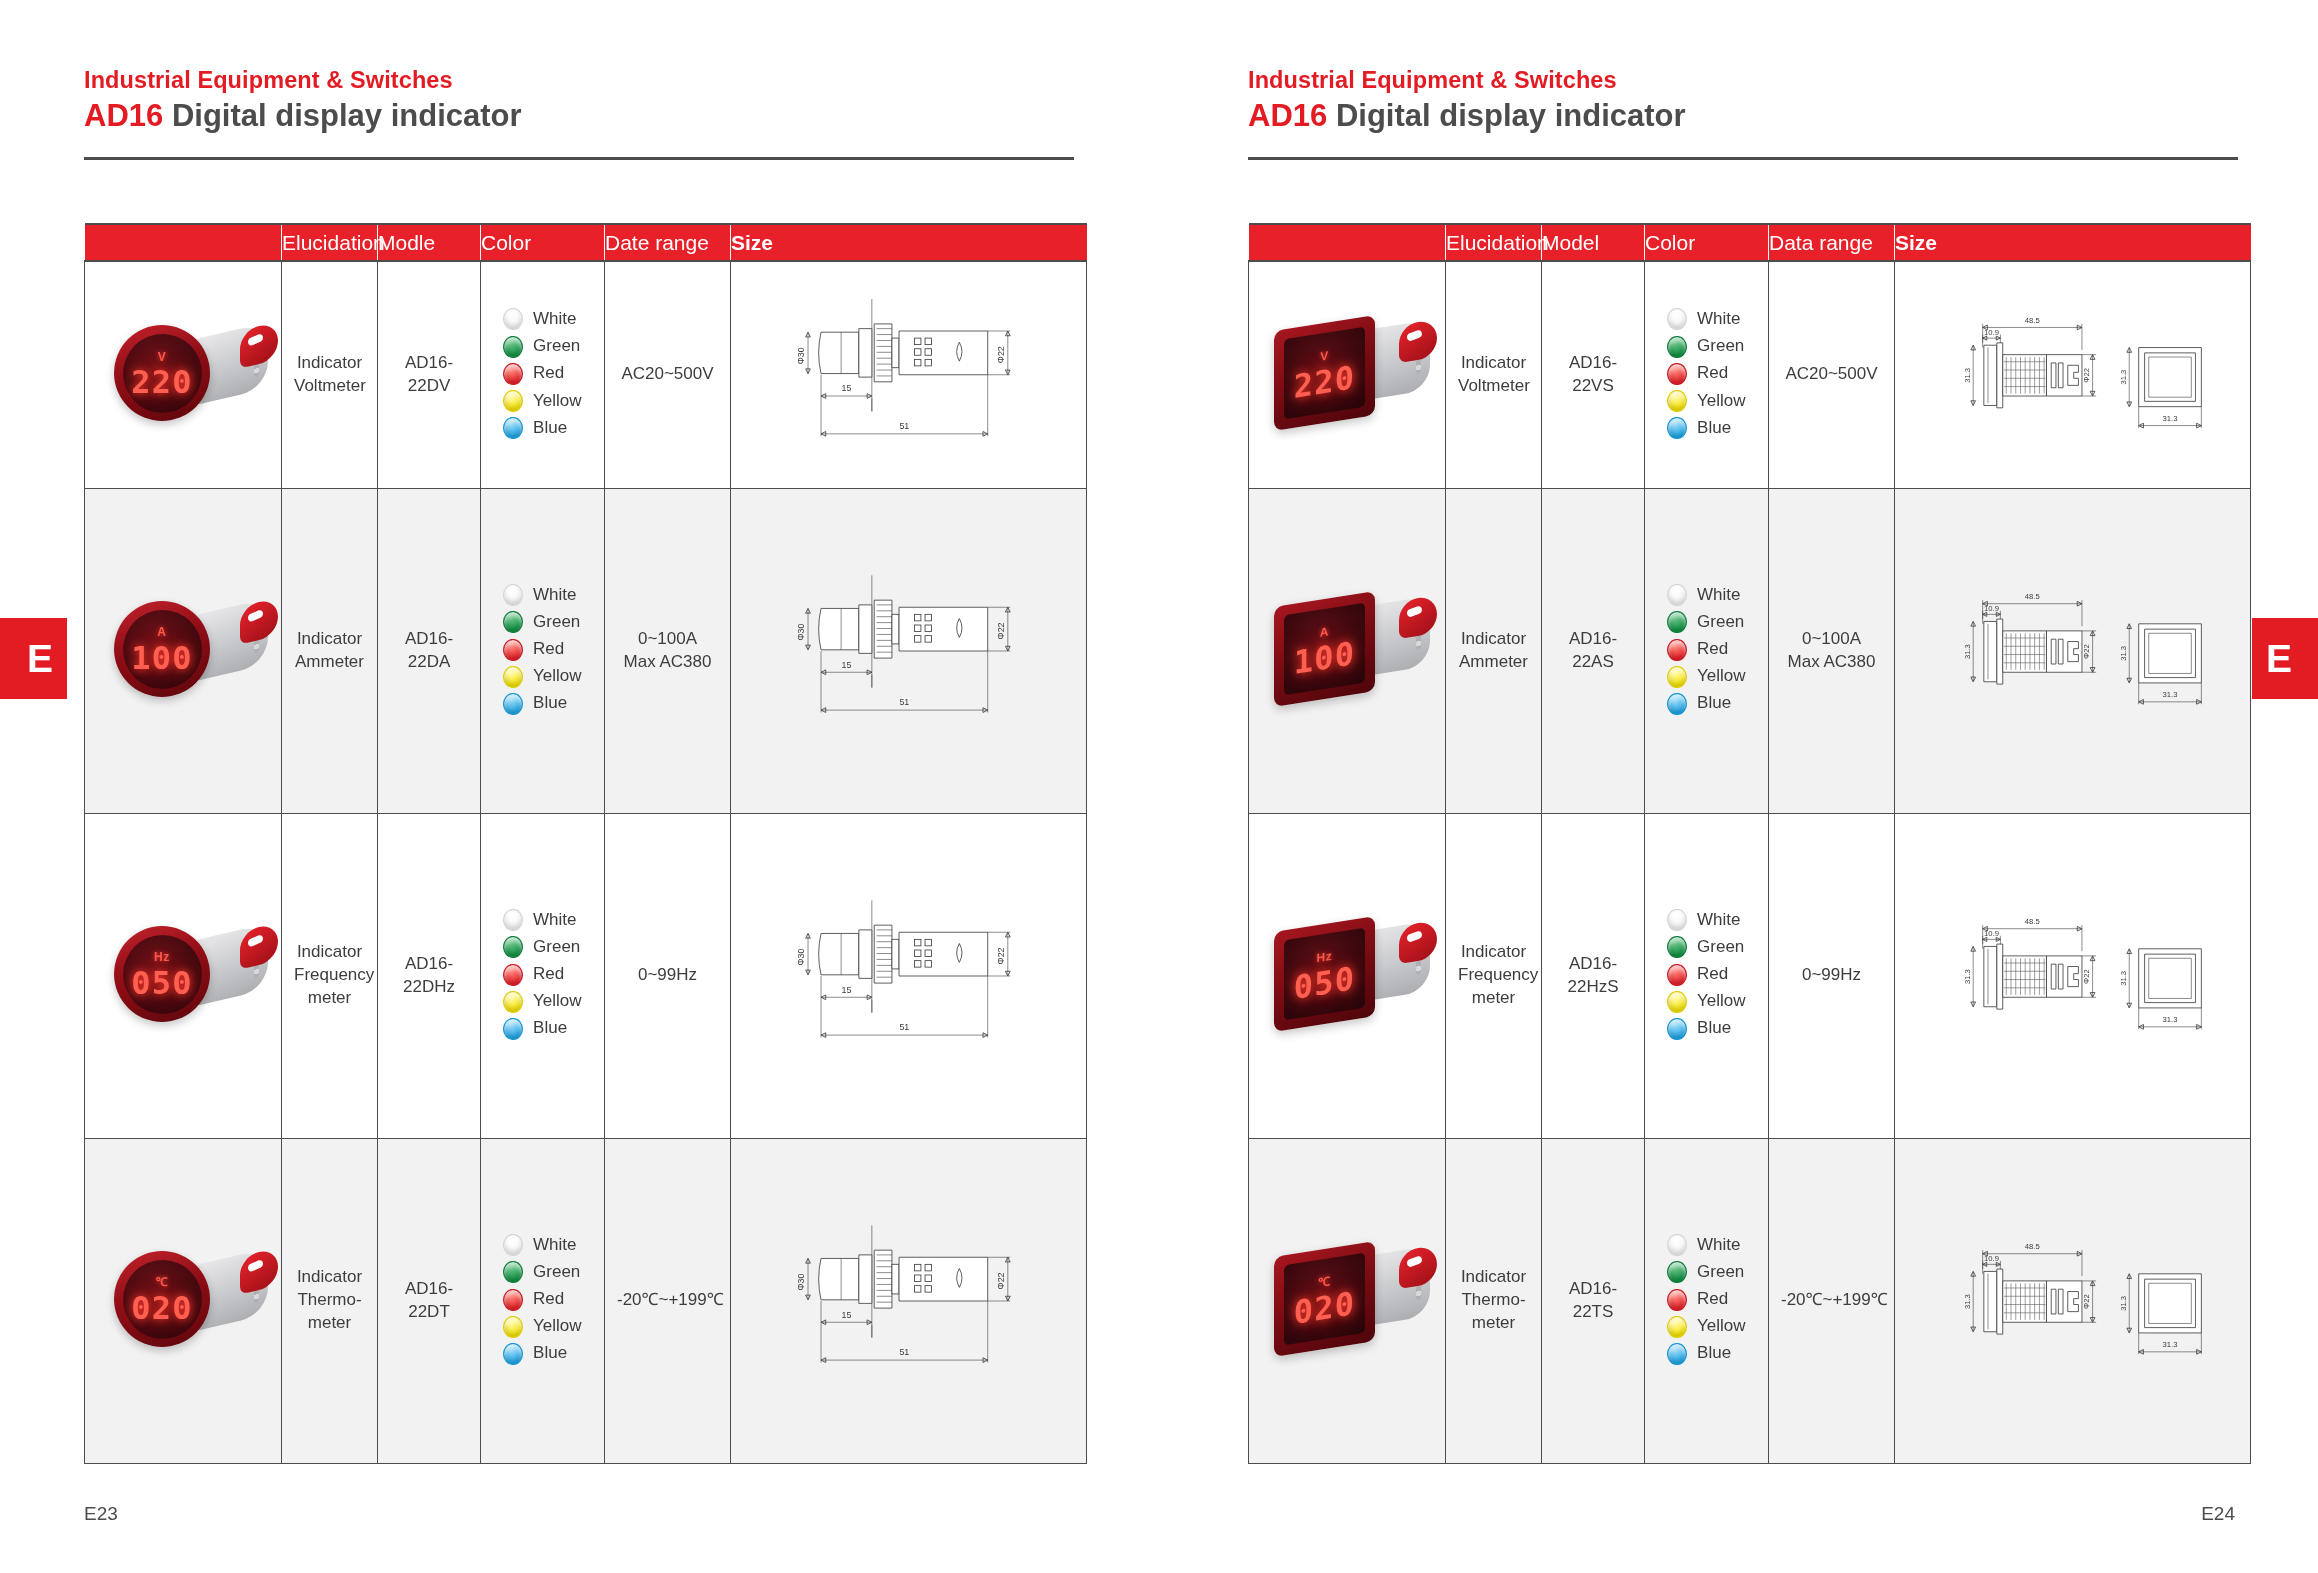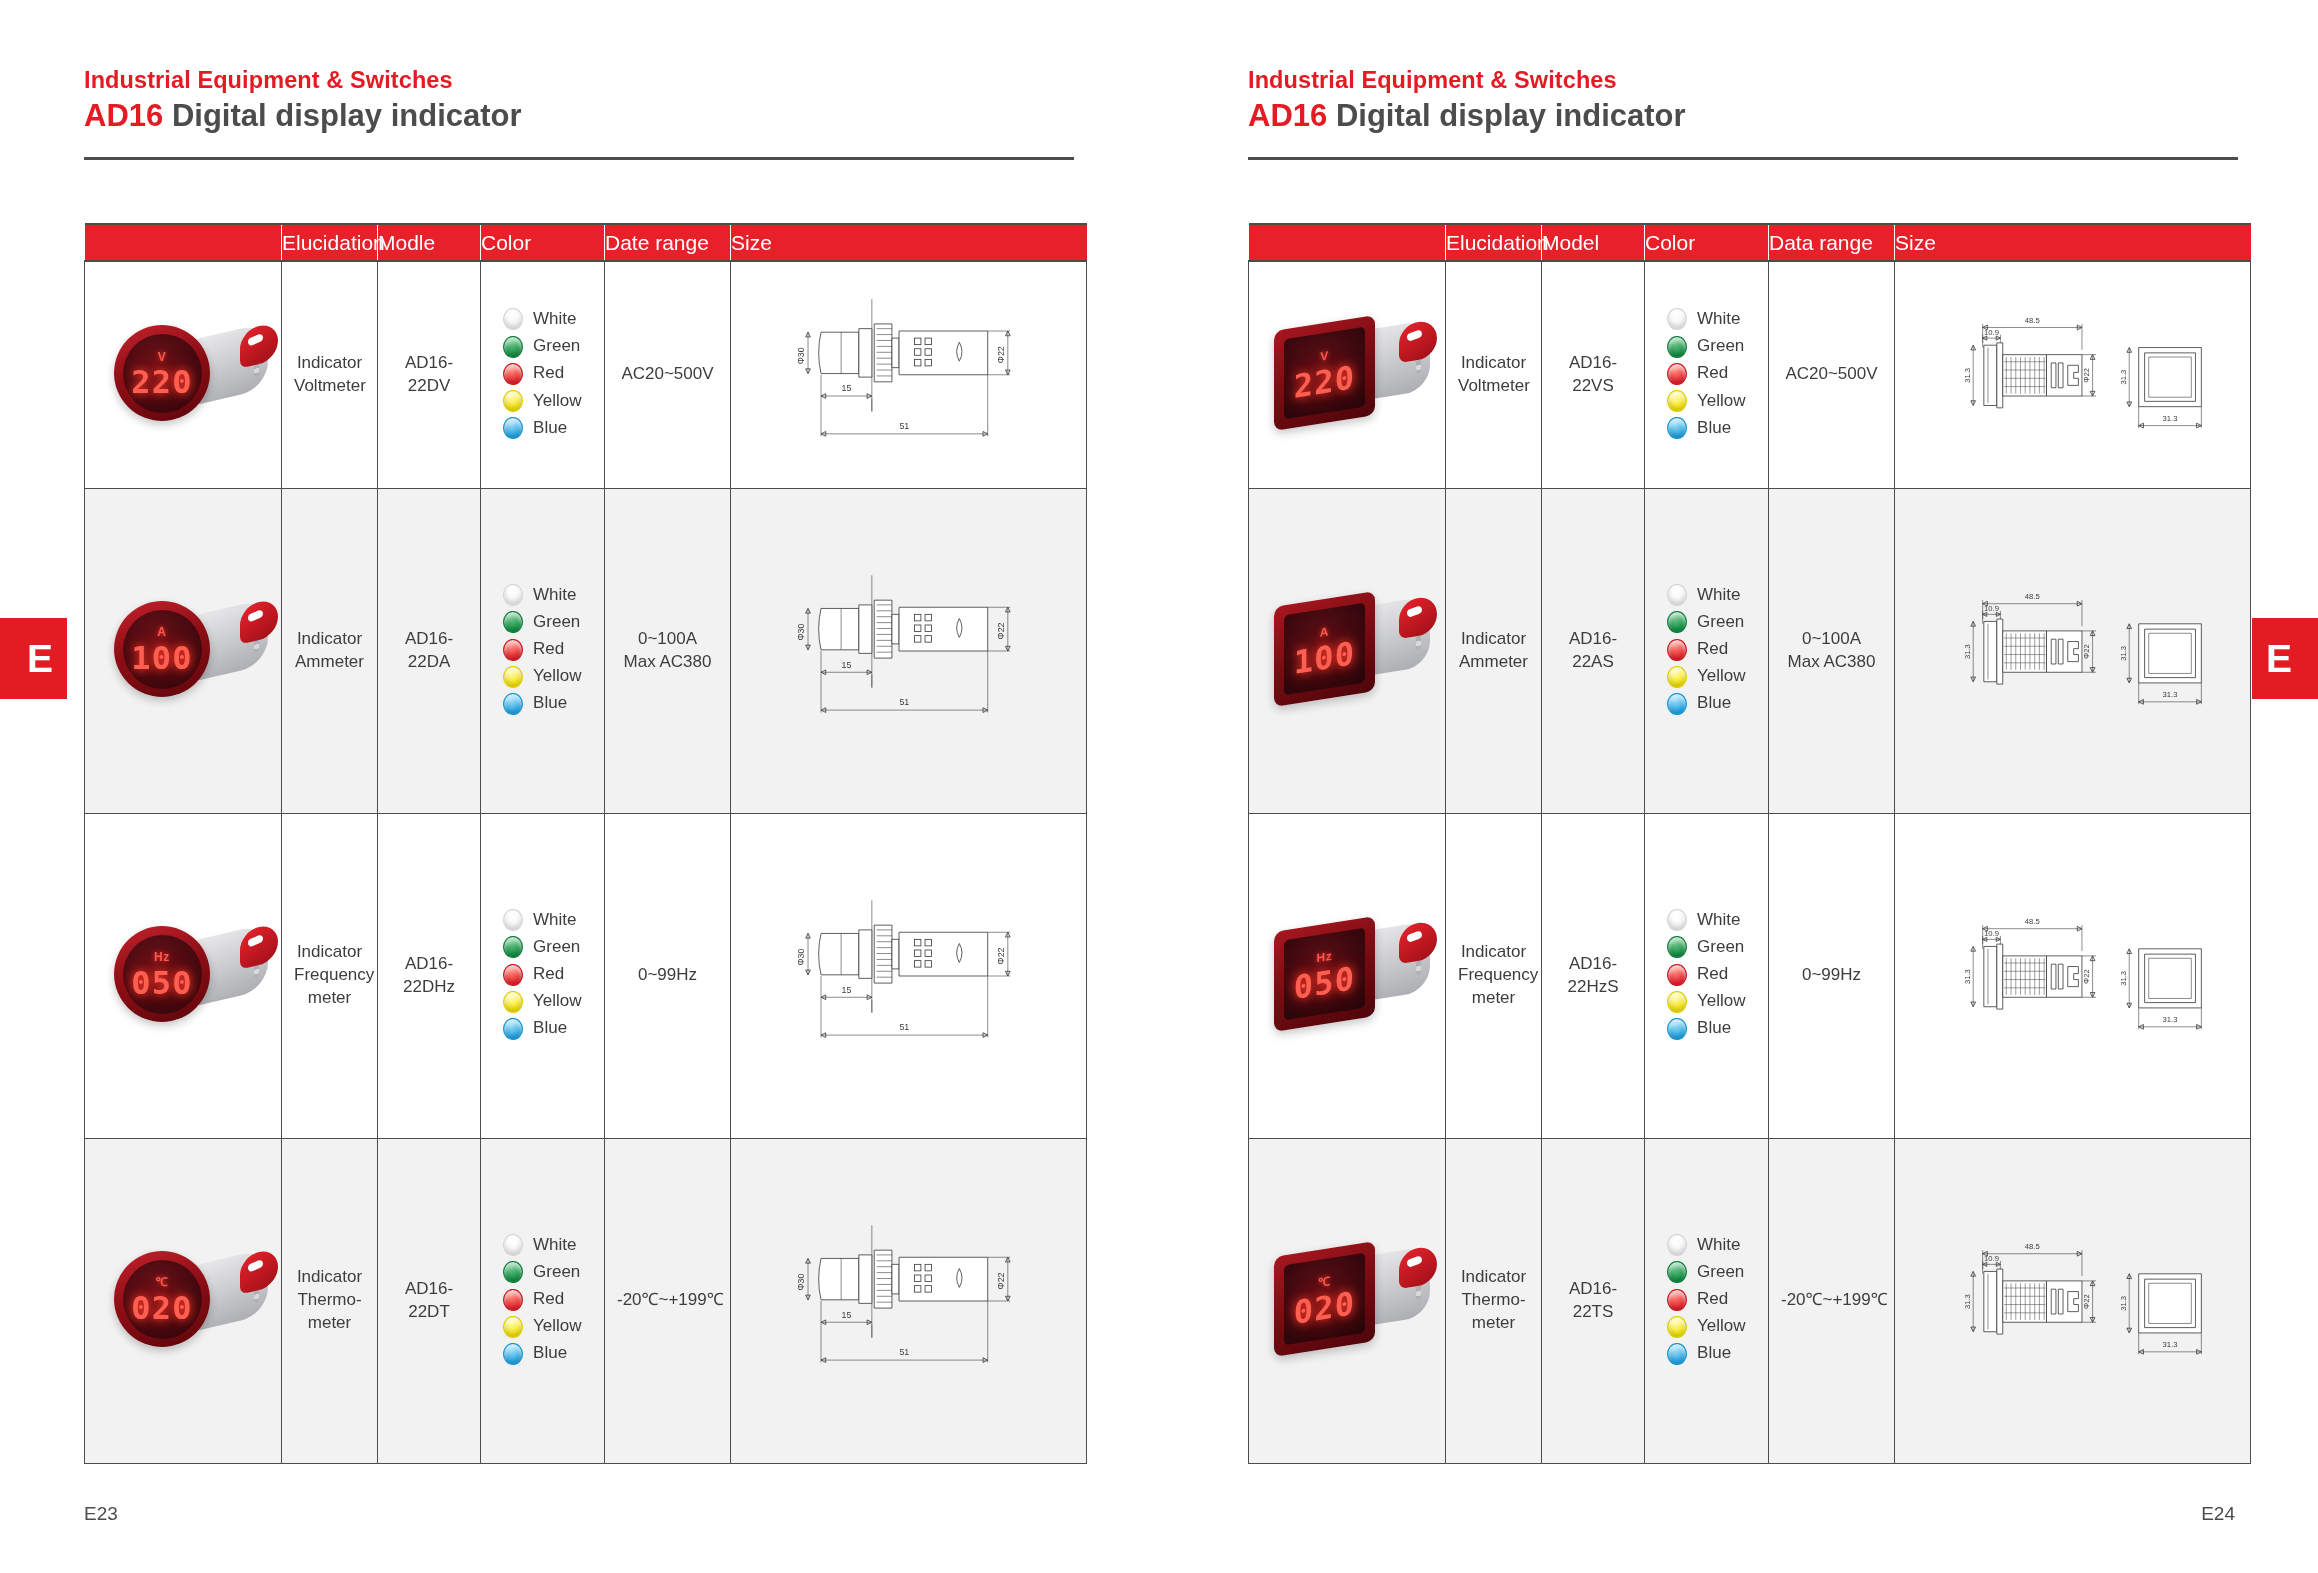--- a/index.html
+++ b/index.html
@@ -54,21 +54,21 @@
 
   .tbl thead th {
     background: #e8202a; color: #ffffff;
     font-size: 21px; font-weight: normal;
     height: 37px; padding: 0;
     border-right: 1.3px solid #ffffff;
     border-top: 2.5px solid #4c4c4c;
     border-bottom: 2.5px solid #4c4c4c;
     text-align: left; vertical-align: middle;
   }
-  .tbl thead th:last-child { border-right: none; }
+  .tbl thead th:last-child { border-right: none; font-weight: bold; }
 
   .tbl tbody td {
     border-right: 1.3px solid #4c4c4c;
     border-bottom: 1.3px solid #4c4c4c;
     padding: 12px;
     text-align: center; vertical-align: middle;
     font-size: 17px; color: #3d3d3d; line-height: 1.34;
   }
   .tbl tbody tr td:first-child { border-left: 1.3px solid #4c4c4c; }
   .tbl tbody tr td:last-child { border-right: 1.3px solid #4c4c4c; }

